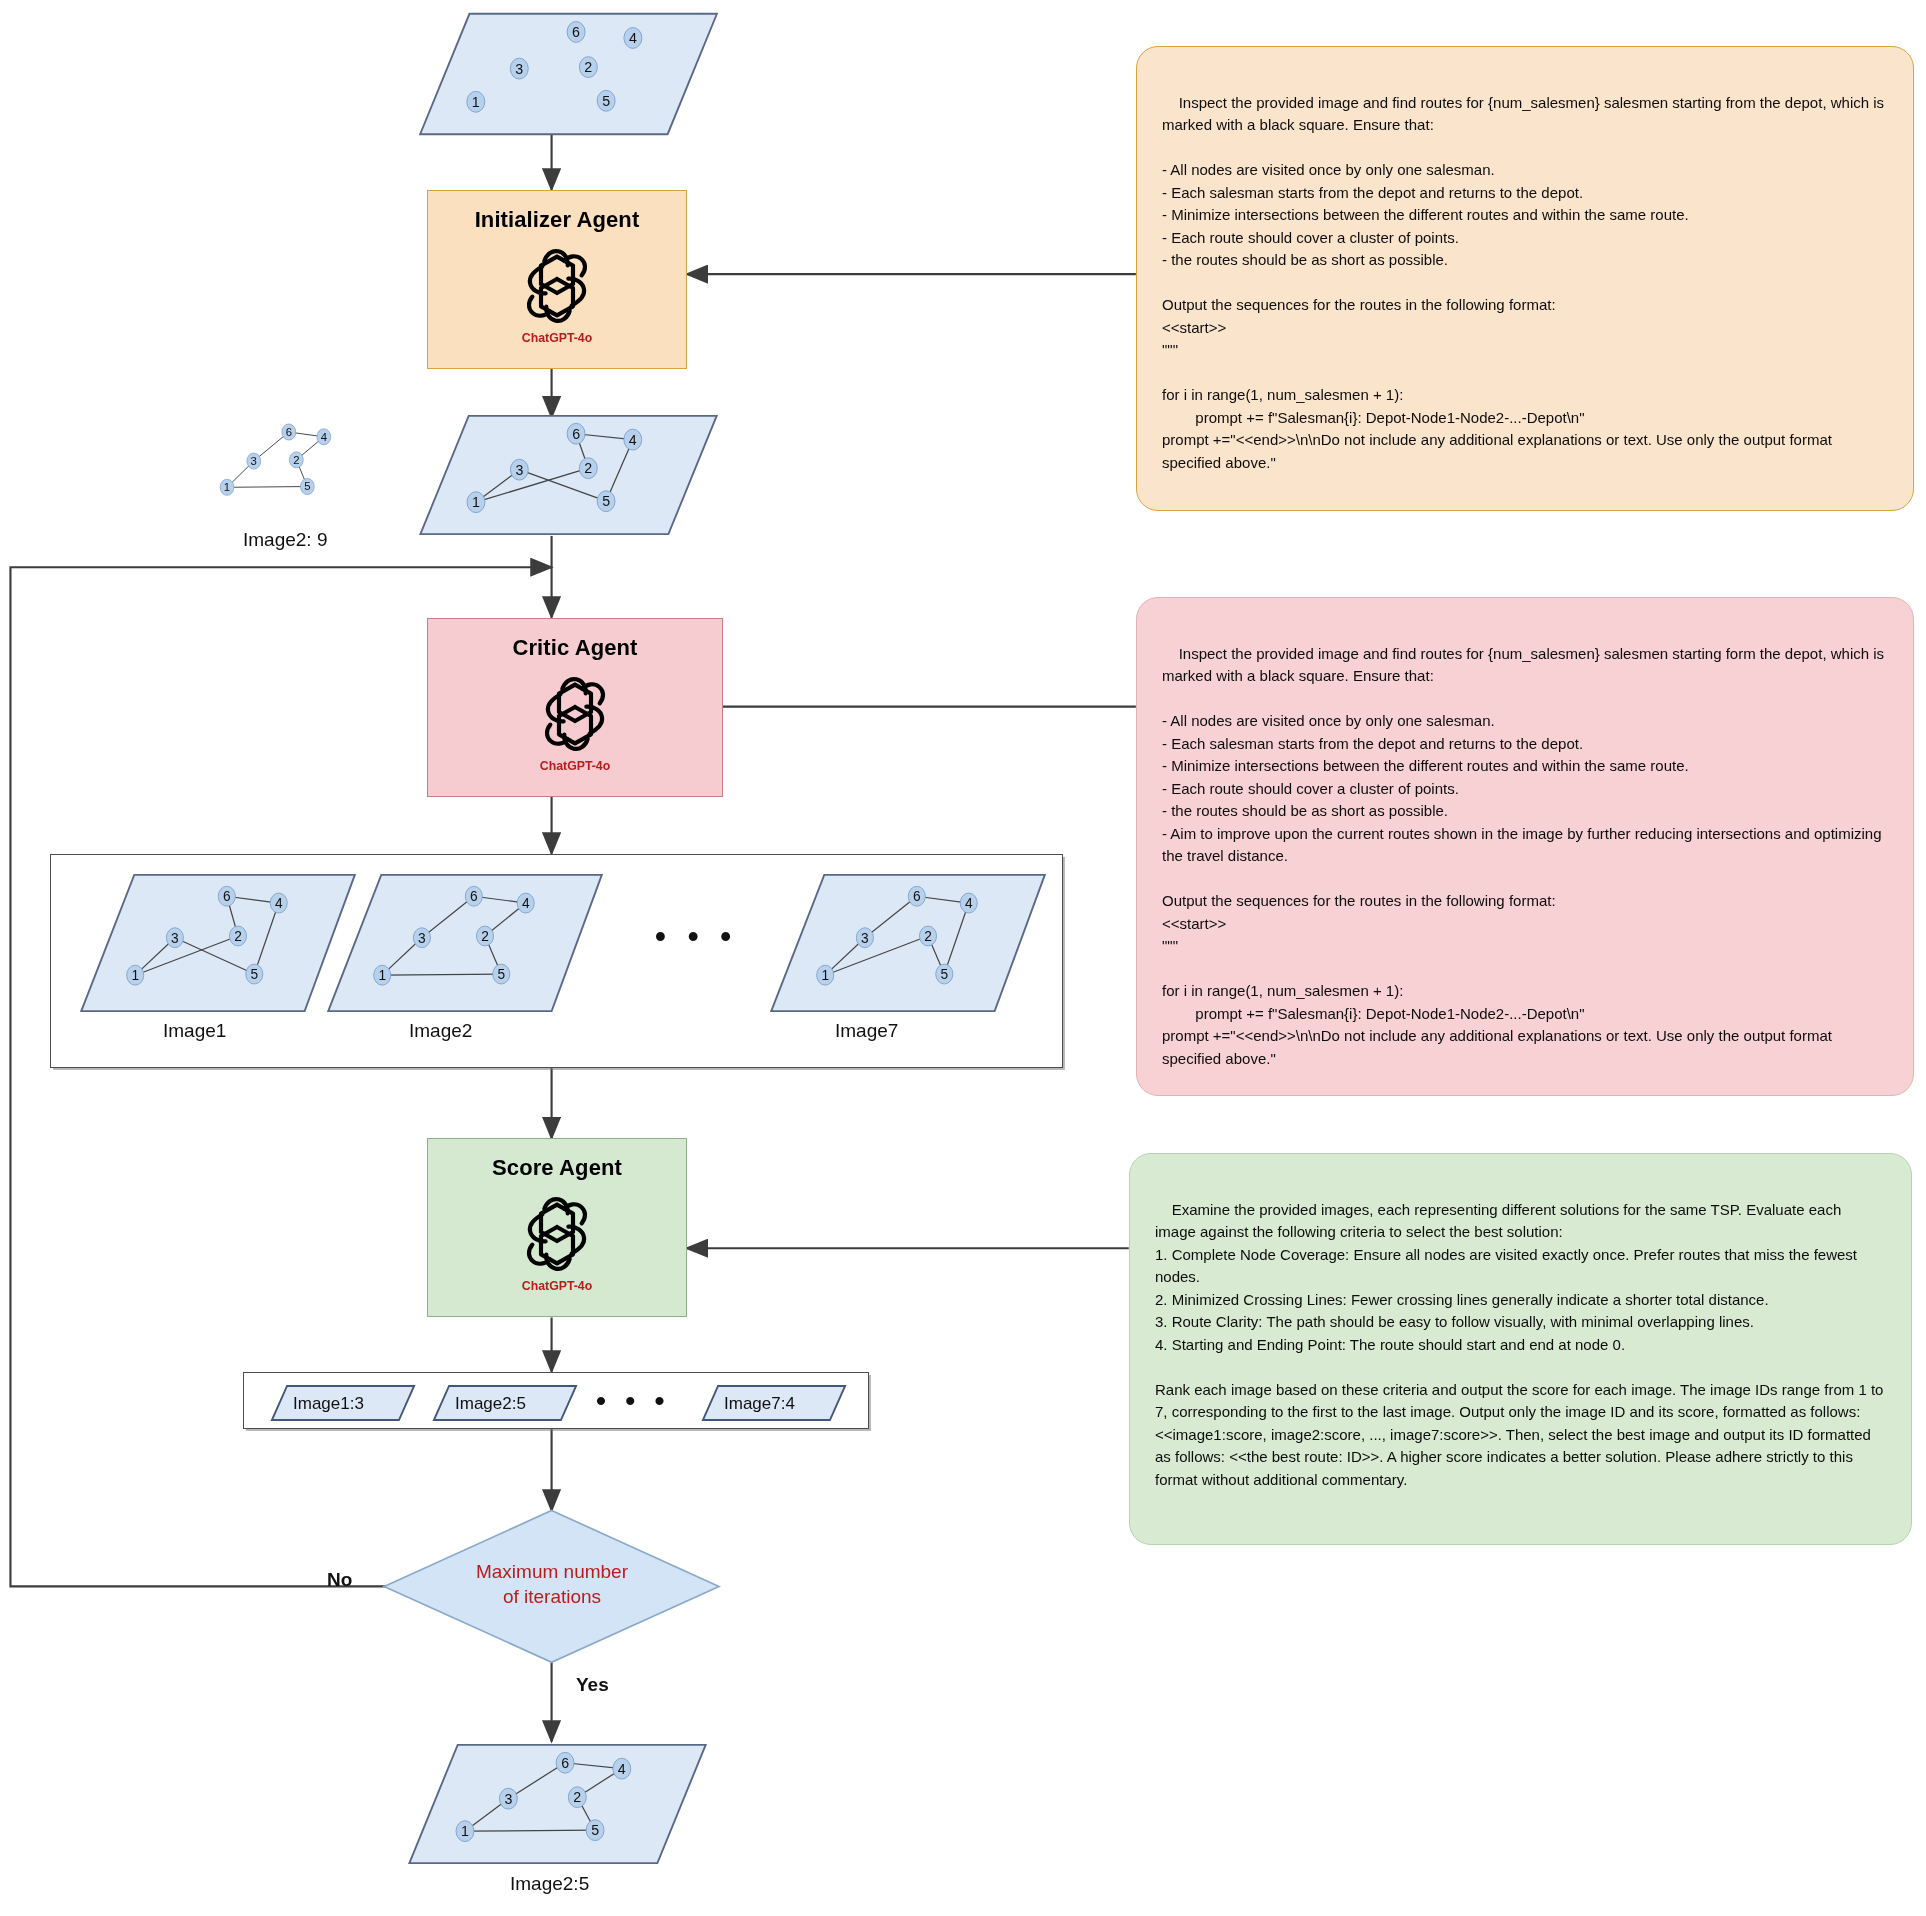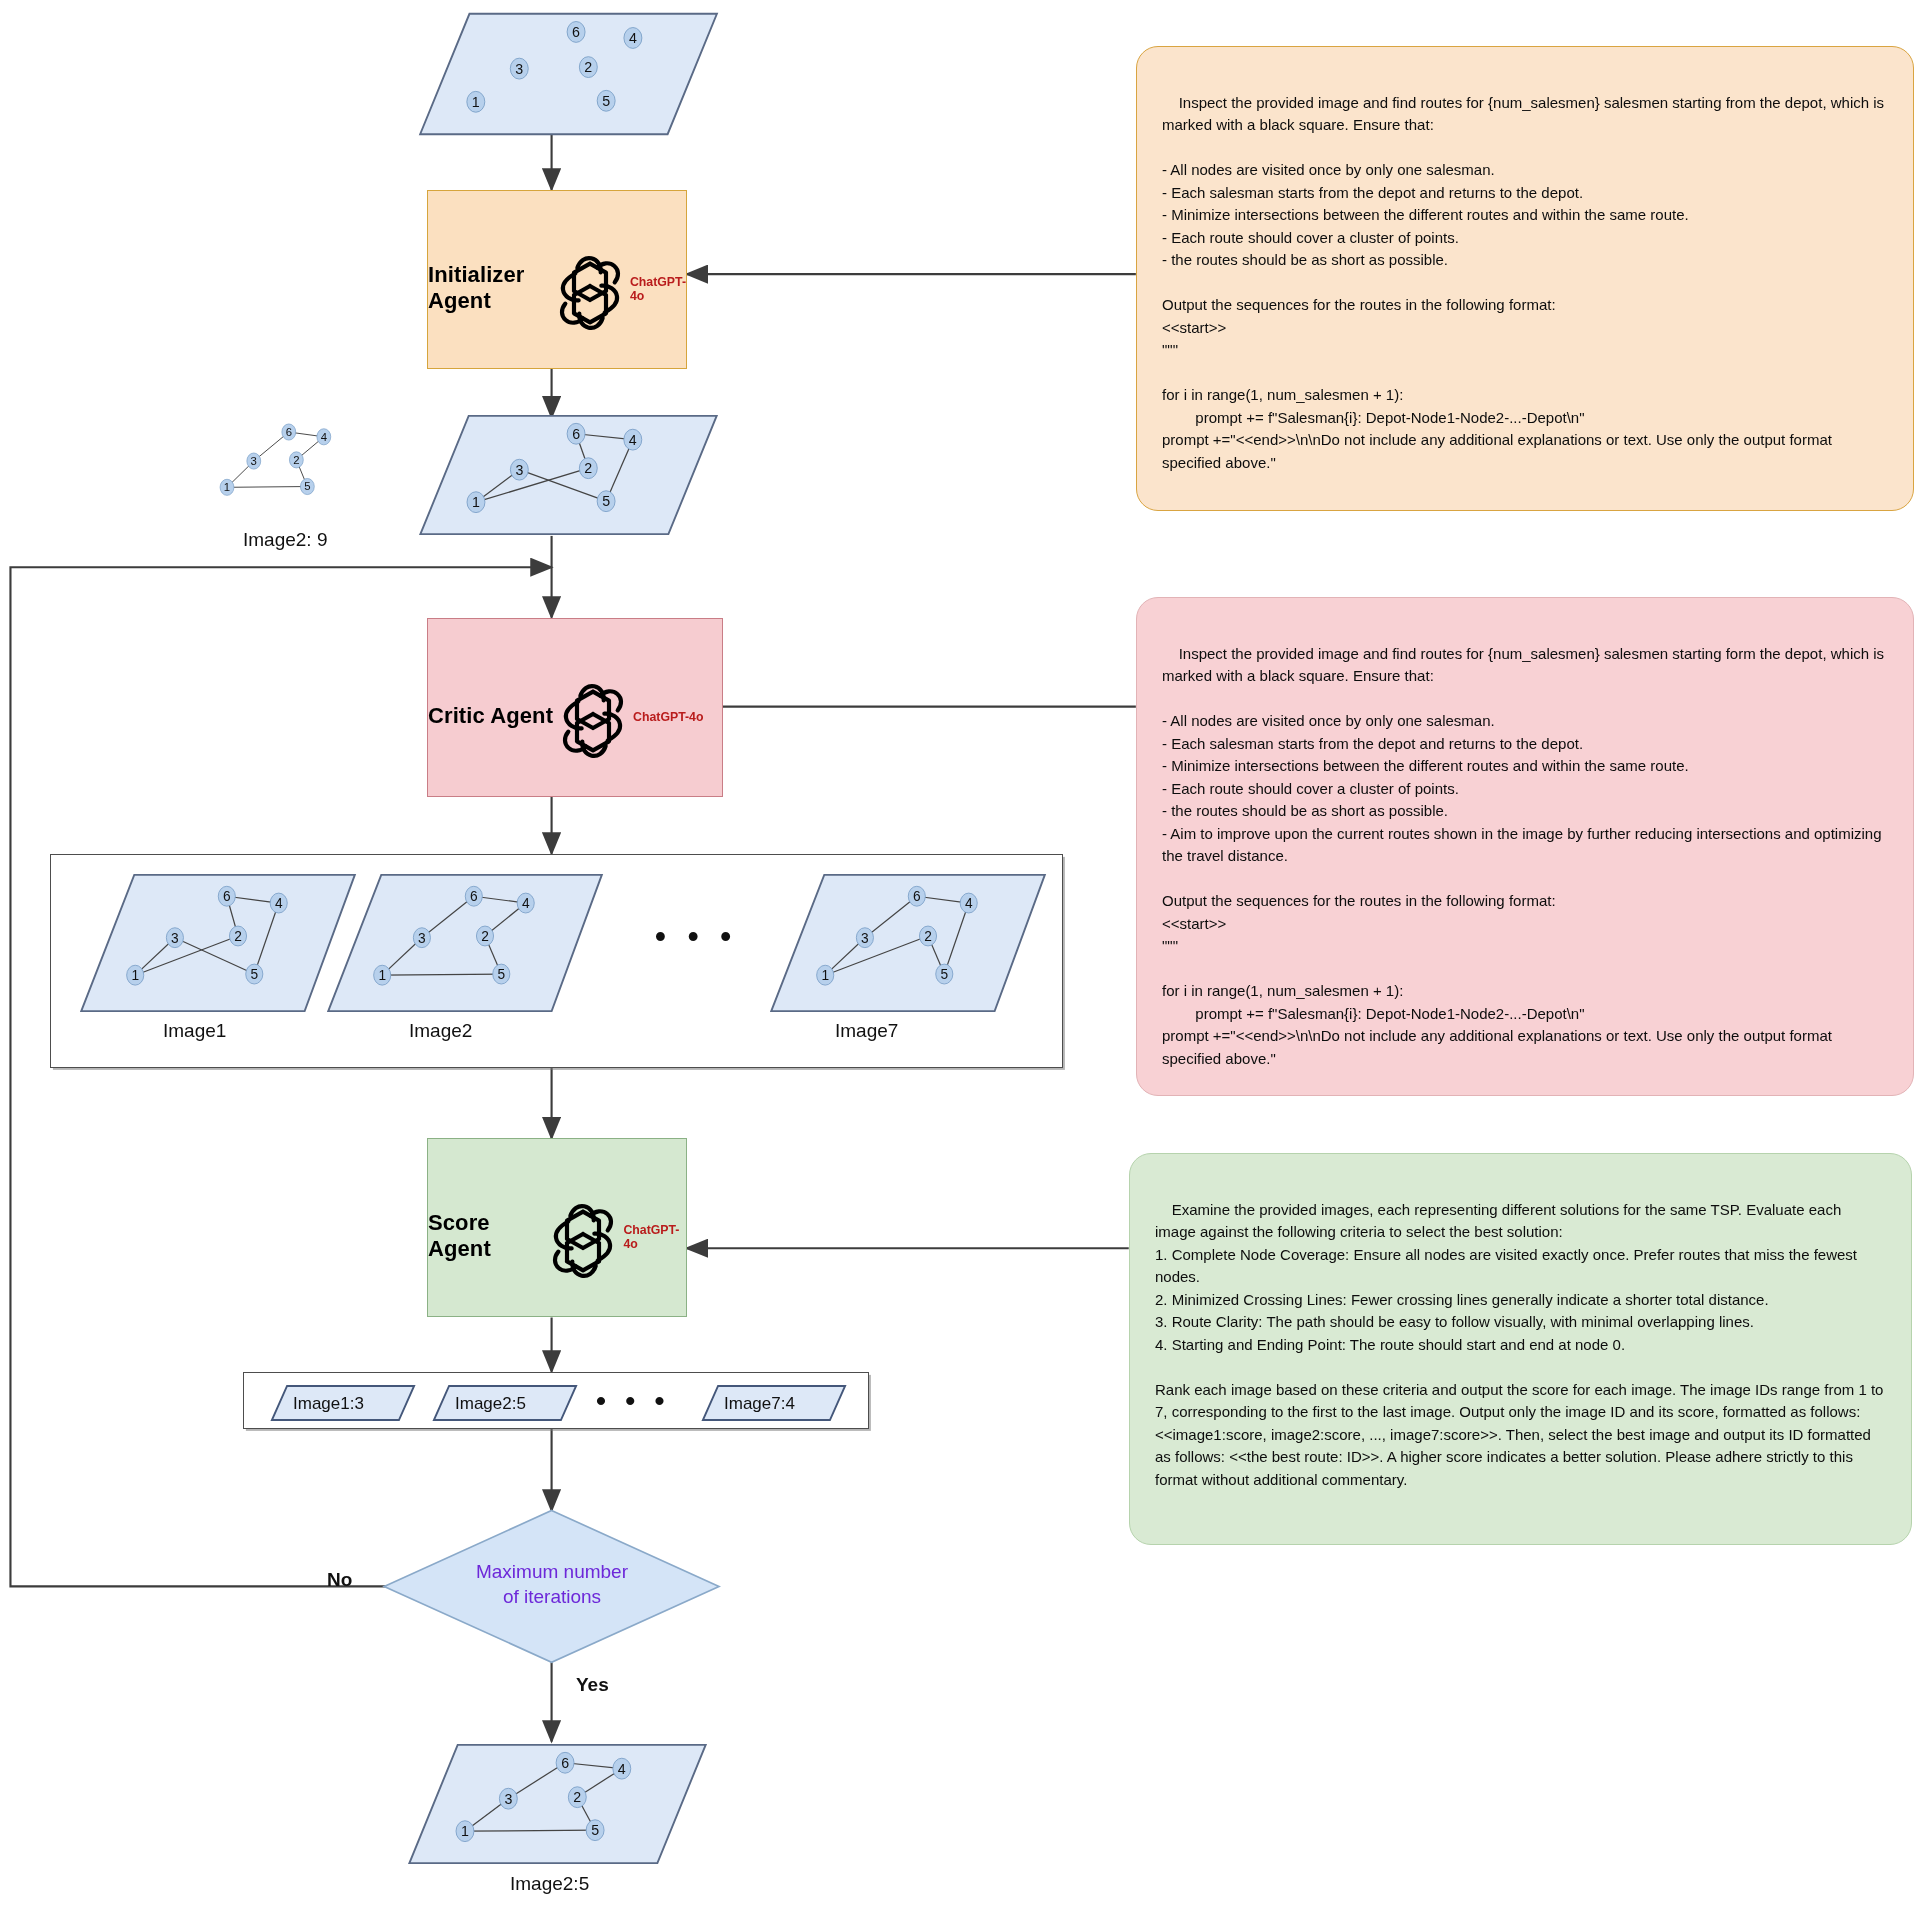--- a/index.html
+++ b/index.html
@@ -1,42 +1,42 @@
 <!DOCTYPE html>
 <html style="font-size:7.6px"><head>
 <meta charset="utf-8">
 <style>
   html,body{margin:0;padding:0;background:#ffffff;}
   body{font-family:"Liberation Sans",sans-serif;}
   #page{position:relative;width:1926px;height:1916px;background:#fff;overflow:hidden;}
   svg.layer{position:absolute;left:0;top:0;width:1926px;height:1916px;pointer-events:none;}
 
   
-  .agent{position:absolute;box-sizing:border-box;display:flex;flex-direction:row;
+  .agent{position:absolute;box-sizing:border-box;display:flex;flex-direction:column;
          align-items:center;justify-content:flex-start;padding-top:16px;}
   .agent .title{font-size:22px;font-weight:bold;color:#000;letter-spacing:0.1px;}
   .agent .logo{margin-top:13.3px;}
   .agent .model{font-size:12.3px;color:#b91c1c;margin-top:2.8px;font-weight:600;}
 
   
   .bubble{position:absolute;box-sizing:border-box;border-radius:22px;padding:22px 25px;
           font-size:15px;line-height:1.50;color:#0d0d0d;white-space:pre-wrap;}
 
   
   .cont{position:absolute;box-sizing:border-box;border:1.4px solid #4d4d4d;background:#fff;
         box-shadow:2.4px 2.4px 0 -0.5px rgba(120,120,120,.55);}
 
   
   .lbl{position:absolute;font-size:16px;color:#111;white-space:nowrap;}
   .lbl.big{font-size:19px;}
   .lbl.bold{font-weight:bold;font-size:19px;}
 
   
   .para{position:absolute;}
-  .diamond-label{position:absolute;text-align:center;font-size:19px;line-height:1.3;color:#6d28d9;}
+  .diamond-label{position:absolute;text-align:center;font-size:19px;line-height:1.3;color:#b91c1c;}
 </style>
 </head>
 <body>
 
 <div id="page">
 
   <svg class="layer" viewBox="0 0 4061 4040">
     <defs>
       <marker id="ah" markerWidth="11" markerHeight="9" refX="10" refY="4.5" orient="auto">
         <path d="M0,0 L11,4.5 L0,9 z" fill="#3c3c3c"></path>

